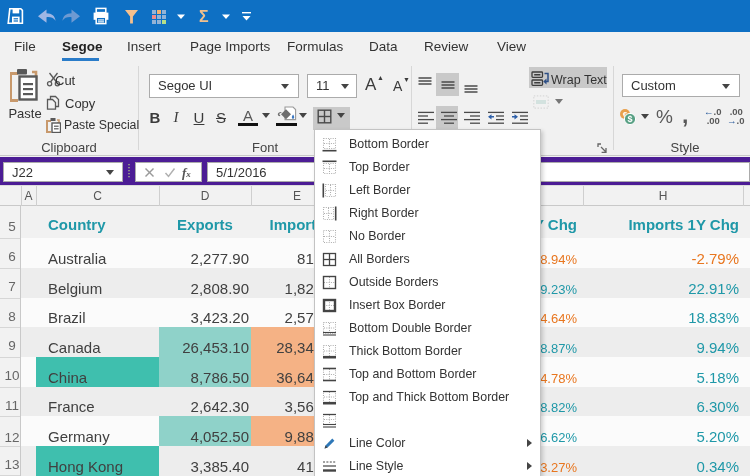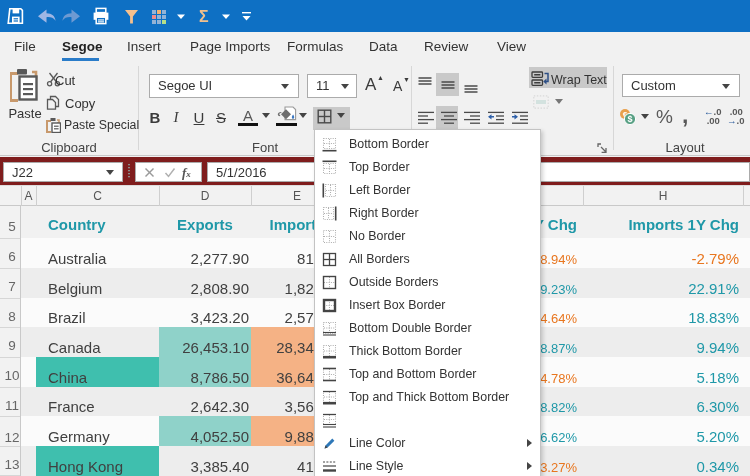--- a/index.html
+++ b/index.html
@@ -21,21 +21,21 @@
 #ribbon { position:absolute; left:0; top:62px; width:750px; height:94px; background:#f1f1f1; border-bottom:1px solid #c9c9c9; }
 .vsep { position:absolute; top:4px; width:1px; height:84px; background:#d7d7d7; }
 .glabel { position:absolute; top:78px; height:16px; font-size:13px; color:#444; text-align:center; }
 .rtext { font-size:13px; color:#333; }
 .combo { position:absolute; background:#fff; border:1px solid #ababab; font-size:13px; color:#333; }
 .combo span.val { position:absolute; left:8px; top:3px; }
 .caret { position:absolute; width:0; height:0; border-left:4px solid transparent; border-right:4px solid transparent; border-top:5px solid #444; }
 .pressed { background:#c9c9c9; }
 
 
-#fbar { position:absolute; left:0; top:157px; width:750px; height:29px; background:#7f1d1d;text-align:center; }
+#fbar { position:absolute; left:0; top:157px; width:750px; height:29px; background:#4c1d95;text-align:center; }
 .fbox { position:absolute; top:5px; height:20px; background:#fff; border:1px solid #ababab; }
 
 
 #grid { position:absolute; left:0; top:186px; width:750px; height:290px; background:#fdfdfd; }
 #colhdr { position:absolute; left:0; top:0; width:750px; height:20px; background:#f2f2f2; border-bottom:1px solid #c9c9c9; }
 .colhdr-l { position:absolute; top:0; height:20px; line-height:20px; font-size:12px; color:#555; text-align:center; }
 .colline { position:absolute; top:0; width:1px; height:20px; background:#cfcfcf; }
 #rowhdr { position:absolute; left:0; top:20px; width:21px; height:270px; background:#f2f2f2; border-right:1px solid #c9c9c9; }
 .rowno { position:absolute; left:2px; width:20px; text-align:center; font-size:13.5px; color:#666; }
 .rowline { position:absolute; left:0; width:20px; height:1px; background:#d6d6d6; }
@@ -311,21 +311,21 @@
       <text x="6" y="9" font-size="8" text-anchor="middle" fill="#fff" font-weight="bold">€</text>
       <circle cx="11" cy="11" r="5.6" fill="#58a084" stroke="#fff" stroke-width="1"></circle>
       <text x="11" y="14.2" font-size="9" text-anchor="middle" fill="#fff" font-weight="bold">$</text>
     </svg>
     <span class="caret" style="left:641px; top:52px; position:absolute; z-index:5;"></span>
     <div class="abs" style="left:656px; top:44px; font-size:19px; color:#595959;">%</div>
     <div class="abs" style="left:682px; top:40px; font-size:23px; font-weight:bold; color:#595959;">,</div>
 
     <div class="abs" style="left:704px; top:46px; font-size:9.5px; font-weight:bold; color:#595959; line-height:8.5px;"><span style="color:#2f5f9e;">←</span>.0<br>&nbsp;.00</div>
     <div class="abs" style="left:727px; top:46px; font-size:9.5px; font-weight:bold; color:#595959; line-height:8.5px;">&nbsp;.00<br><span style="color:#2f5f9e;">→</span>.0</div>
-    <div class="glabel" style="left:625px; width:120px;">Layout</div>
+    <div class="glabel" style="left:625px; width:120px;">Style</div>
   </div>
 
   <div id="fbar">
     <div class="fbox" style="left:3px; width:120px;">
       <span style="position:absolute; left:8px; top:2px; font-size:13px; color:#333;">J22</span>
       <span class="caret" style="right:8px; top:7px;"></span>
     </div>
     <svg class="abs" style="left:127px; top:7px;" width="4" height="16" viewBox="0 0 4 16">
       <g fill="#8a8a8a">
           <rect x="1" y="0" width="2" height="1.3"></rect>

